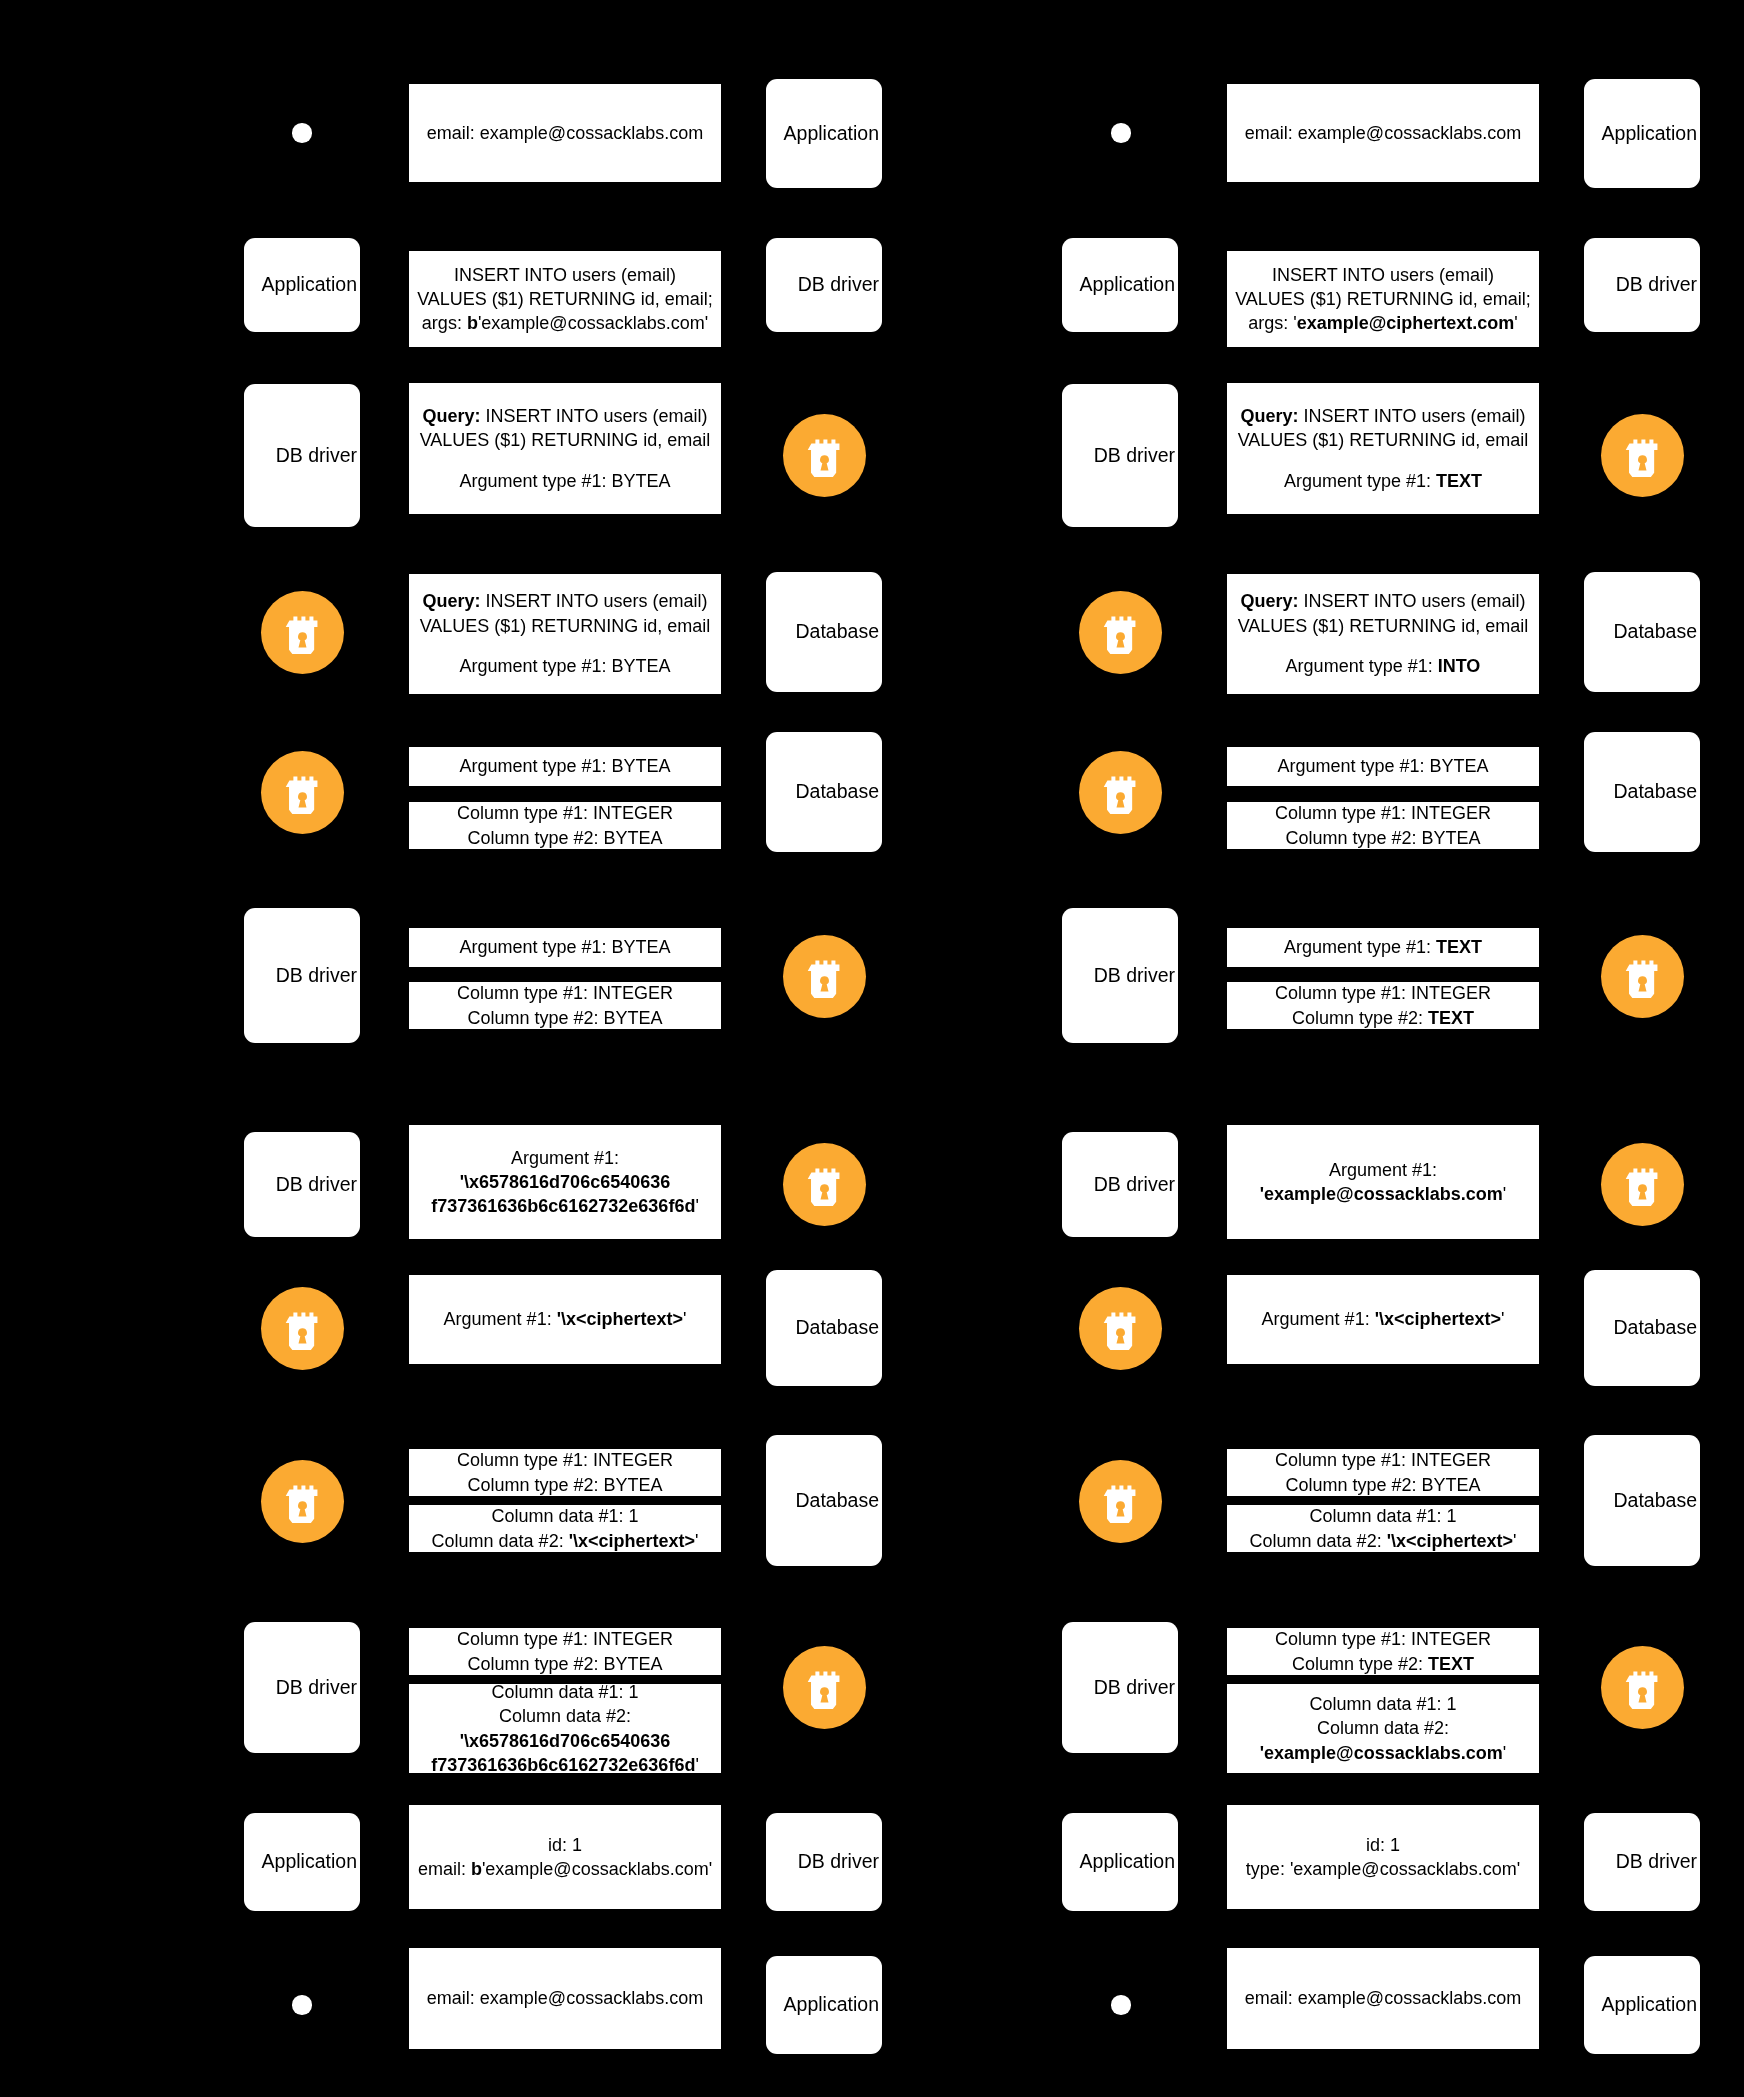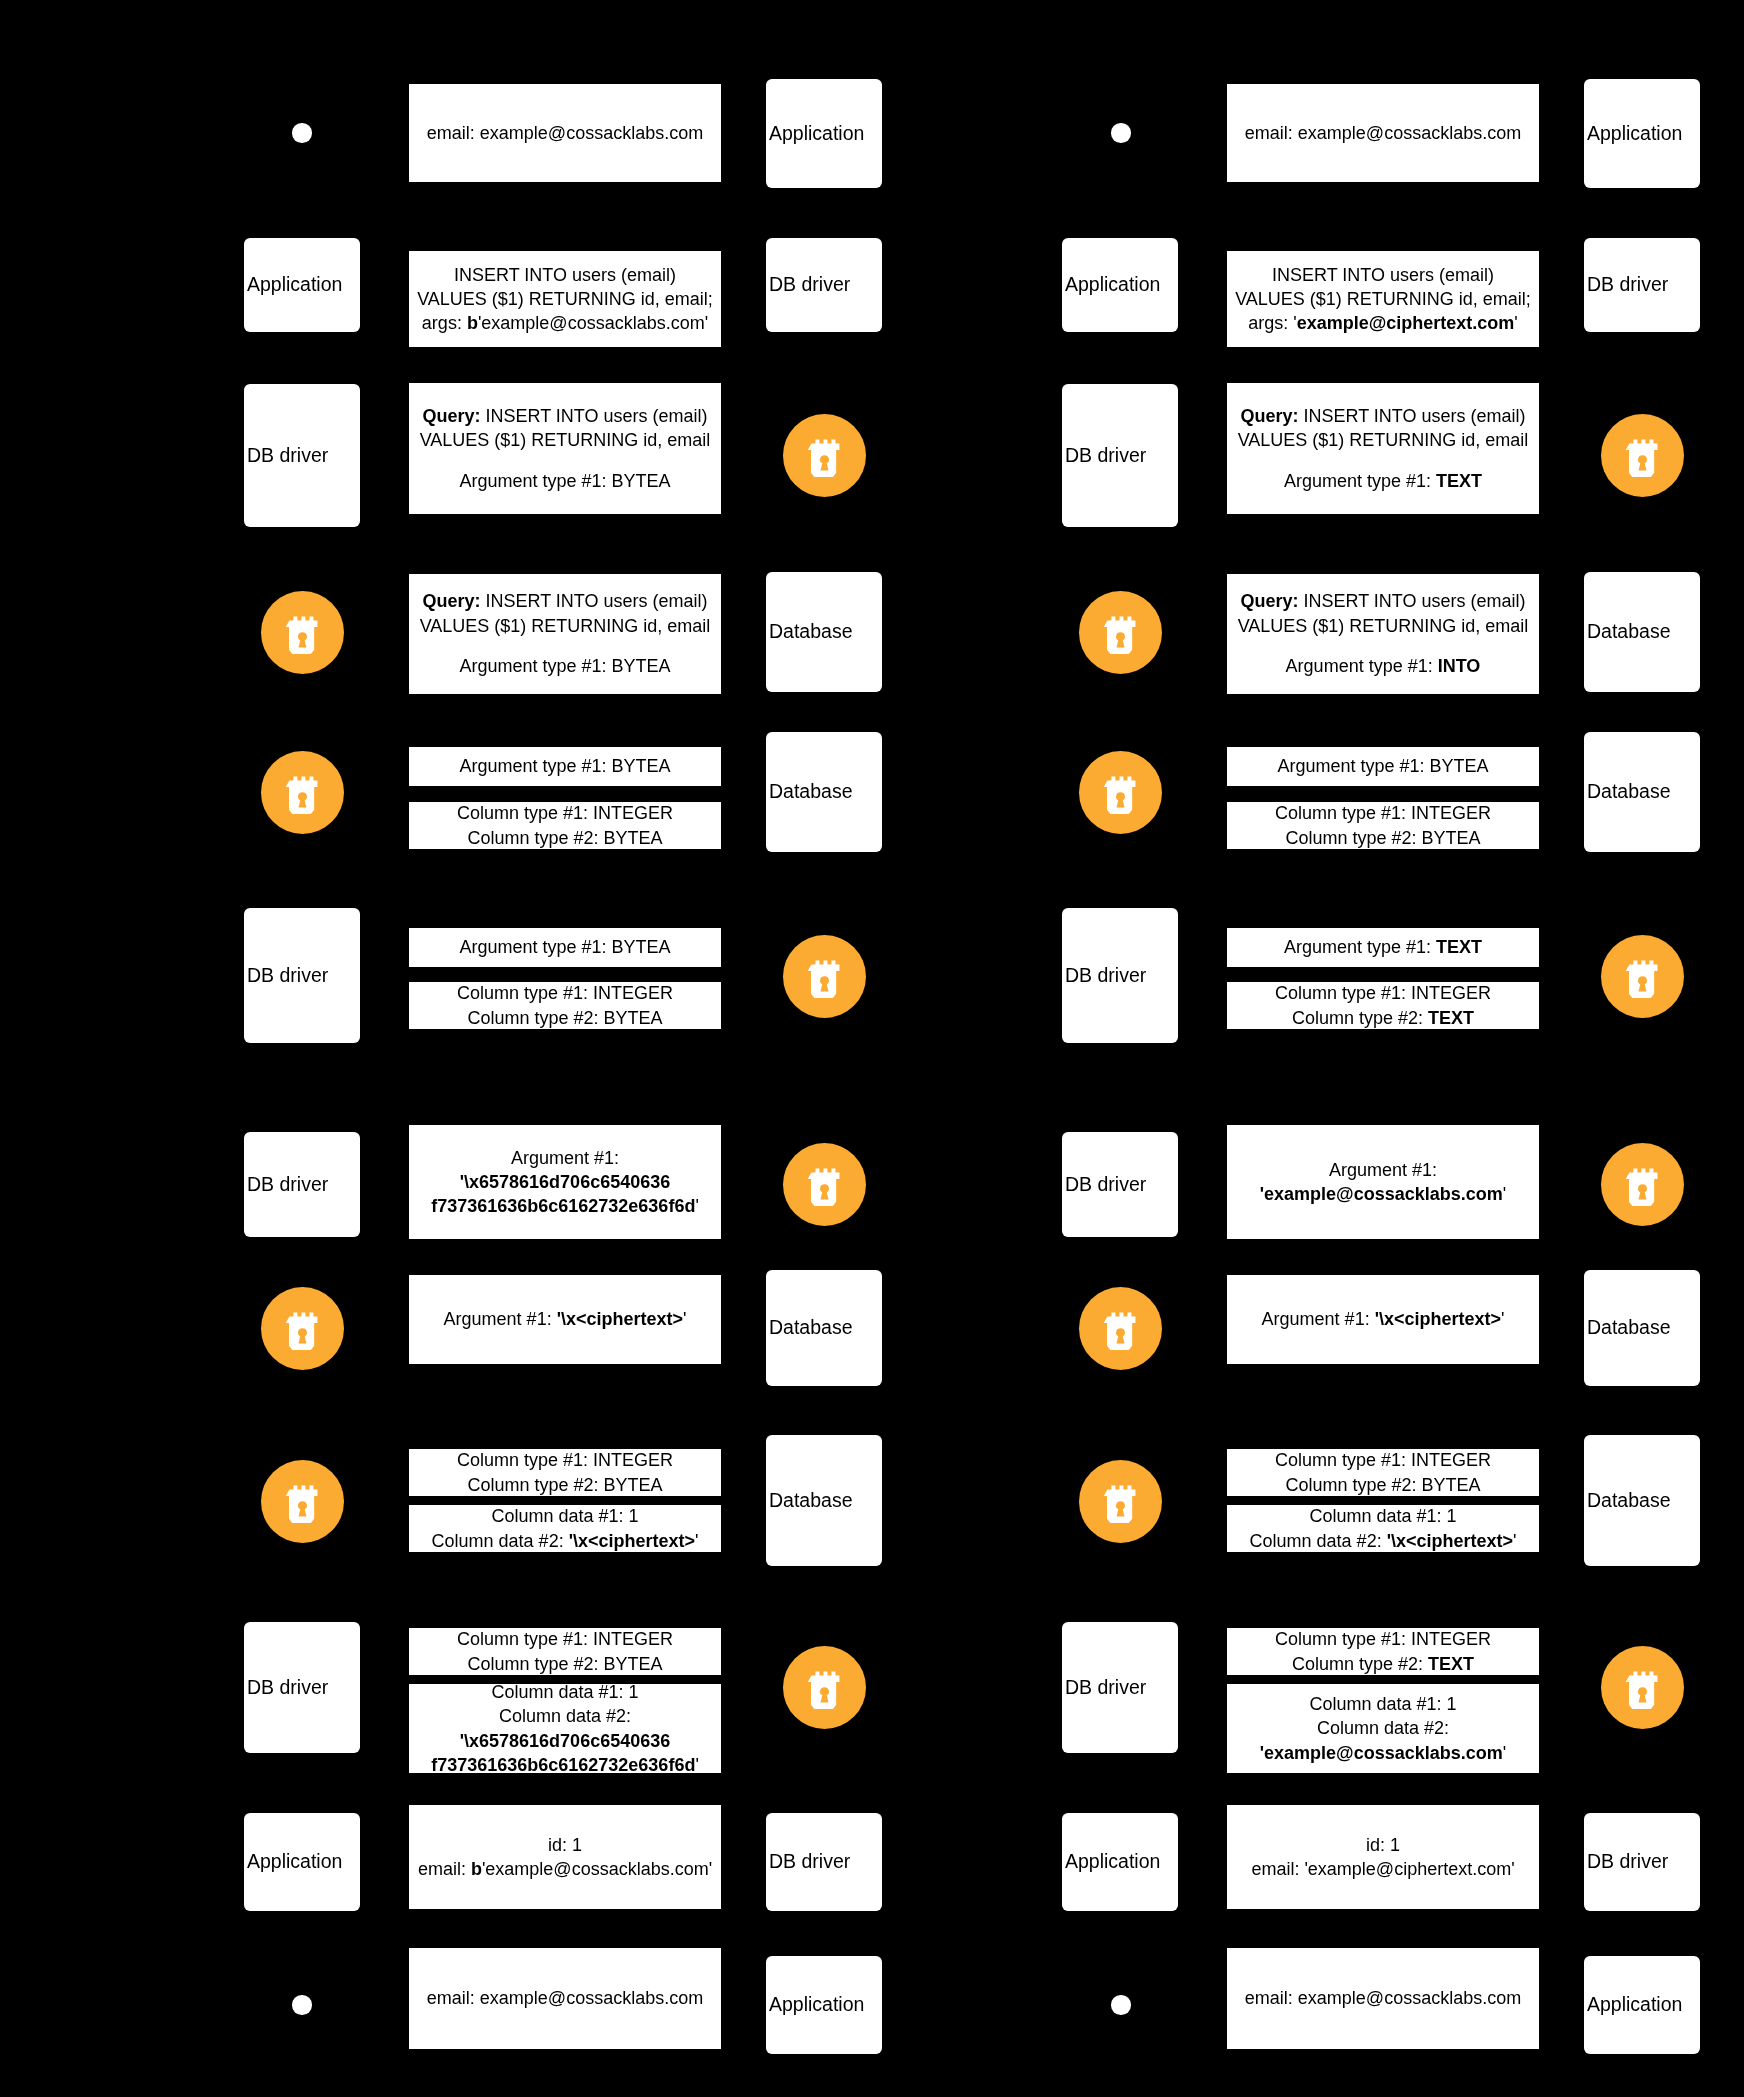--- a/index.html
+++ b/index.html
@@ -15,24 +15,24 @@
     background: #000000;
     overflow: hidden;
   }
 
   
   .abs { position: absolute; }
 
   
   .node {
     background: #ffffff;
-    border-radius: 6px;
+    border-radius: 11px;
     display: flex;
     align-items: center;
-    justify-content: flex-start;
+    justify-content: flex-end;
     text-align: center;
     color: #000000;
     font-size: 19.5px;
     line-height: 1.2;
     padding: 3px;
   }
 
   
   .msg {
     background: #ffffff;
@@ -368,21 +368,21 @@
       <div class="ln"><b>'example@cossacklabs.com</b>'</div>
     </div>
     <div class="abs node" style="left:1062px;top:1813px;width:116px;height:98px;">
       <span>Application</span>
     </div>
     <div class="abs node" style="left:1584px;top:1813px;width:116px;height:98px;">
       <span>DB driver</span>
     </div>
     <div class="abs msg" style="left:1227px;top:1805px;width:312px;height:104px;">
       <div class="ln">id: 1</div>
-      <div class="ln">email: 'example@ciphertext.com'</div>
+      <div class="ln">type: 'example@cossacklabs.com'</div>
     </div>
     <div class="abs dot" style="left:1111px;top:1995px;width:19.5px;height:19.5px;"></div>
     <div class="abs node" style="left:1584px;top:1956px;width:116px;height:98px;">
       <span>Application</span>
     </div>
     <div class="abs msg" style="left:1227px;top:1948px;width:312px;height:101px;">
       <div class="ln">email: example@cossacklabs.com</div>
     </div>
   </div>
 

